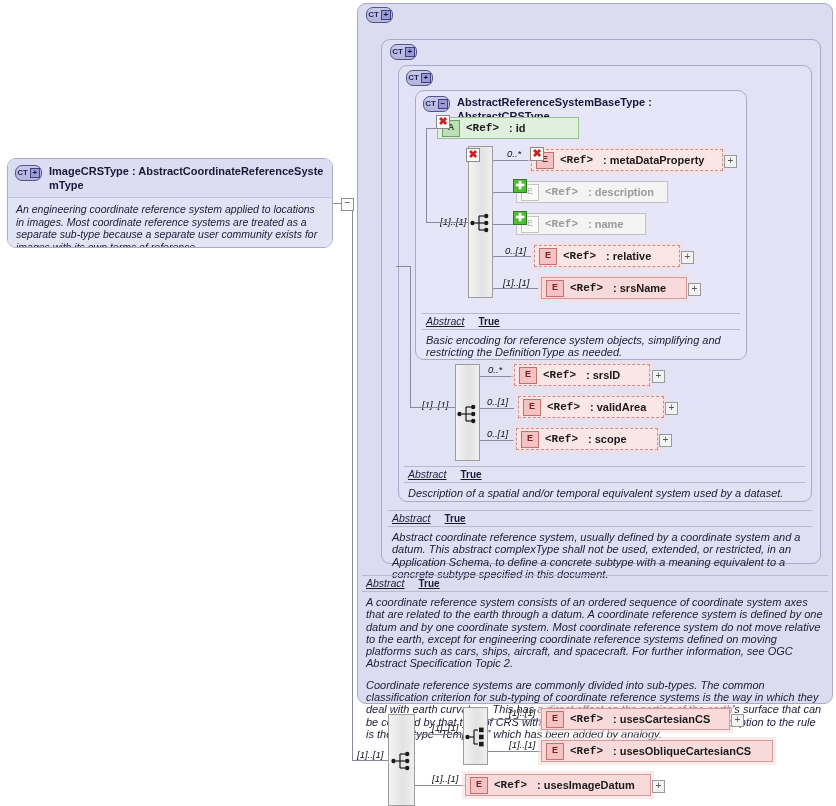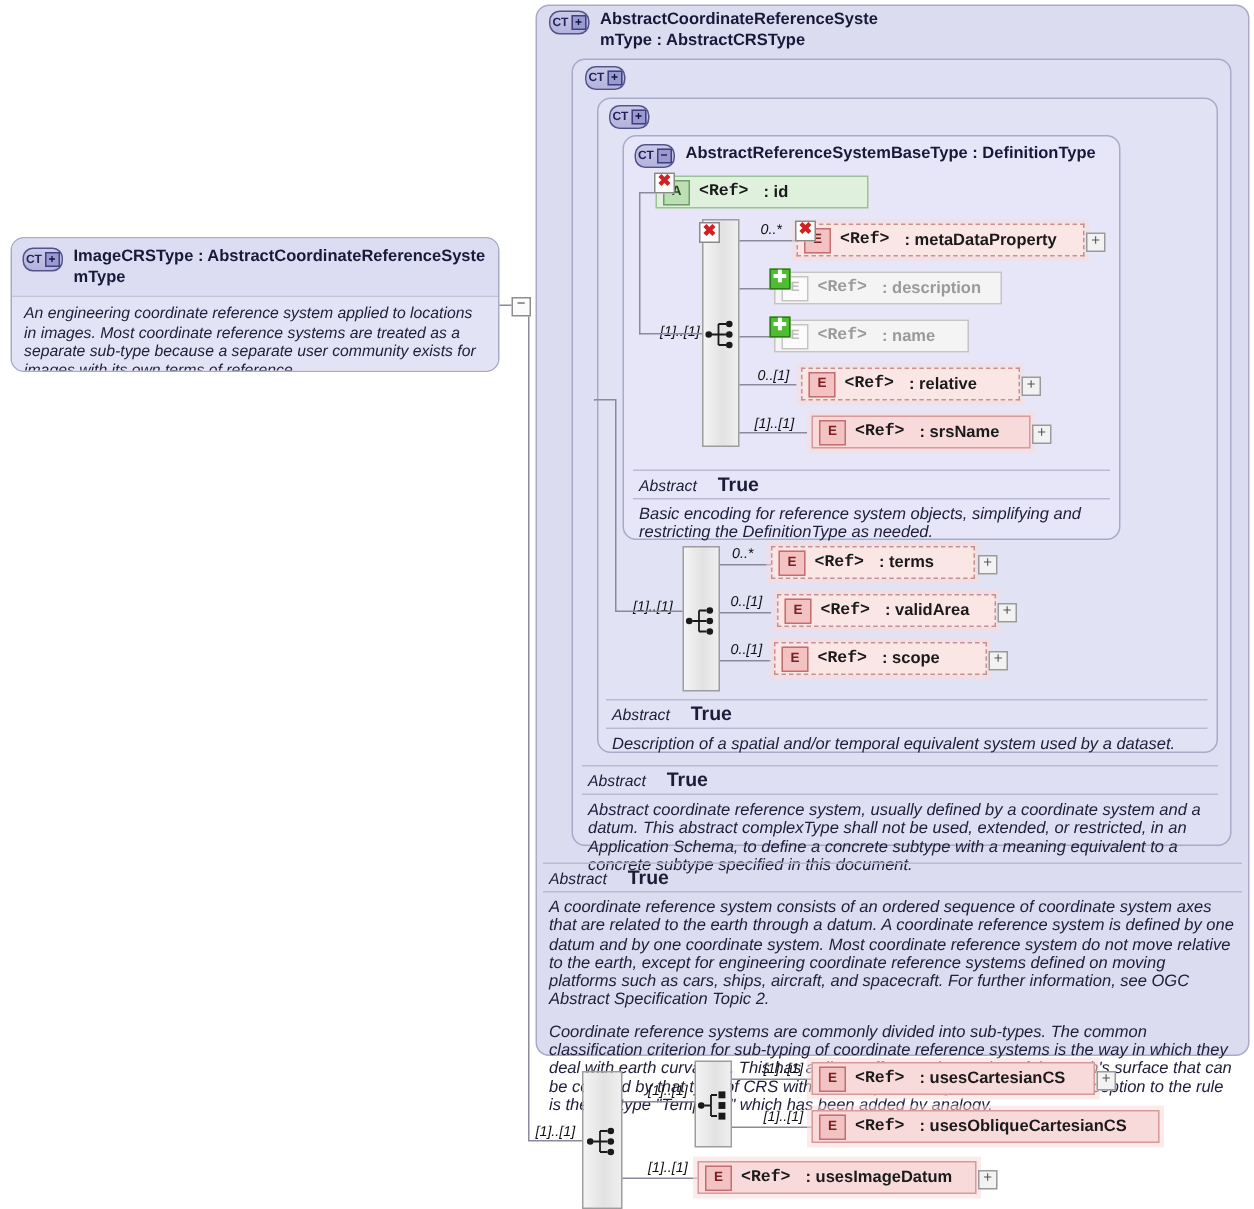--- a/index.html
+++ b/index.html
@@ -107,28 +107,29 @@
   }
 
   
   .annot {
     position: absolute;
     box-sizing: border-box;
   }
   .annot-row {
     display: flex;
     gap: 14px;
-    align-items: flex-end;
+    align-items: center;
     border-top: 1px solid #b9b9d3;
     border-bottom: 1px solid #b9b9d3;
     padding: 1px 4px 2px 4px;
     font-size: 10.5px;
+    text-decoration: underline;
   }
   .annot-key { font-style: italic; color: #1c1c38; }
-  .annot-val { font-weight: bold; font-size: 13px; color: #1c1c38; }
+  .annot-val { font-weight: bold; font-size: 10px; color: #1c1c38; }
   .annot-doc {
     font-style: italic;
     font-size: 11px;
     line-height: 12.3px;
     padding: 4px 4px 3px 4px;
     color: #20203c;
   }
   .annot-doc p { margin: 0 0 9px 0; }
   .annot-doc p:last-child { margin-bottom: 0; }
 
@@ -278,22 +279,20 @@
 
 <div class="canvas">
 
   <div class="ct-panel lvl1" style="left:357px; top:3px; width:476px; height:701px;"></div>
 
   <div class="ct-head" style="left:366px; top:6px; width:440px;">
     <span class="ct-badge">
       <span>CT</span>
         <i>+</i>
     </span>
-    <span class="ct-title">AbstractCoordinateReferenceSyste
-mType : AbstractCRSType</span>
   </div>
 
   <div class="ct-panel lvl2" style="left:381px; top:39px; width:440px; height:525px;"></div>
 
   <div class="ct-head" style="left:390px; top:43px; width:420px;">
     <span class="ct-badge">
       <span>CT</span>
         <i>+</i>
     </span>
   </div>
@@ -307,21 +306,21 @@
     </span>
   </div>
 
   <div class="ct-panel lvl4" style="left:415px; top:90px; width:332px; height:270px;"></div>
 
   <div class="ct-head" style="left:423px; top:95px; width:320px;">
     <span class="ct-badge">
       <span>CT</span>
         <i>−</i>
     </span>
-    <span class="ct-title">AbstractReferenceSystemBaseType : DefinitionType</span>
+    <span class="ct-title">AbstractReferenceSystemBaseType : AbstractCRSType</span>
   </div>
 
   <div class="white-box" style="left:7px; top:158px; width:326px; height:90px;">
     <div class="wb-head">
       <span class="ct-badge">
         <span>CT</span>
           <i>+</i>
       </span>
       <span class="ct-title">ImageCRSType : AbstractCoordinateReferenceSyste
 mType</span>
@@ -438,21 +437,21 @@
   <div class="ln v" style="left:396px; top:266px; height:1px;"></div>
 
   <div class="ln h" style="left:480px; top:376px; width:34px;"></div>
   <div class="ln h" style="left:480px; top:408px; width:34px;"></div>
   <div class="ln h" style="left:480px; top:440px; width:34px;"></div>
 
   <div class="occ" style="left:488px; top:364px;">0..*</div>
   <div class="node optional halo" style="left:514px; top:364px; width:136px; height:22px;">
     <span class="n-badge">E</span>
     <span class="n-ref">&lt;Ref&gt;</span>
-    <span class="n-name">: terms</span>
+    <span class="n-name">: srsID</span>
   </div>
   <div class="expander" style="left:652px; top:370px;">+</div>
 
   <div class="occ" style="left:487px; top:396px;">0..[1]</div>
   <div class="node optional halo" style="left:518px; top:396px; width:146px; height:22px;">
     <span class="n-badge">E</span>
     <span class="n-ref">&lt;Ref&gt;</span>
     <span class="n-name">: validArea</span>
   </div>
   <div class="expander" style="left:665px; top:402px;">+</div>

